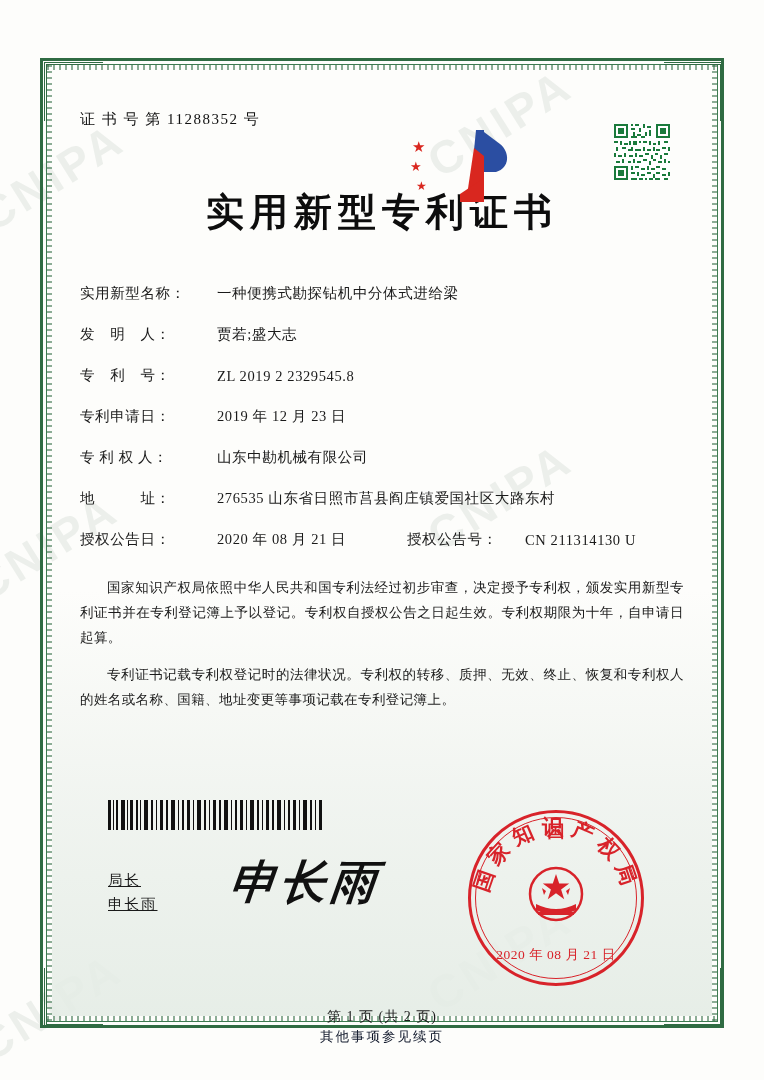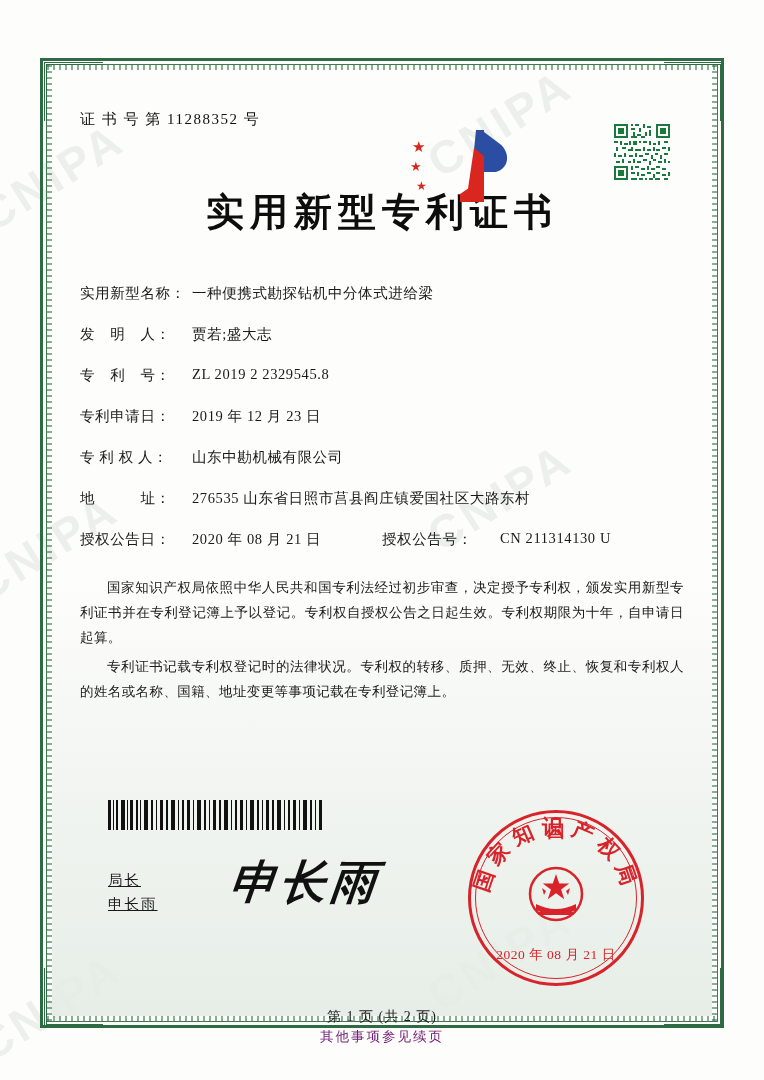--- a/index.html
+++ b/index.html
@@ -154,47 +154,48 @@
     letter-spacing: 6px;
     color: #0d0d0d;
     font-family: "DejaVu Serif", "Liberation Serif", serif;
   }
 
   .fields {
     margin-top: 46px;
   }
   .row {
     display: flex;
-    align-items: flex-start;
+    align-items: flex-end;
     margin-bottom: 22px;
     font-size: 14.5px;
     letter-spacing: 0.6px;
   }
   .row .lbl {
     width: 112px;
     flex: 0 0 112px;
     white-space: nowrap;
   }
   .row .val {
     flex: 1 1 auto;
+    margin-left: 25px;
   }
   .row.two .lbl { width: 112px; flex: 0 0 112px; }
   .row.two .val { flex: 0 0 190px; }
   .row.two .lbl2 { flex: 0 0 118px; white-space: nowrap; }
   .row.two .val2 { flex: 1 1 auto; }
 
   .para-block {
     margin-top: 26px;
     font-size: 13.5px;
     line-height: 25px;
     letter-spacing: 0.4px;
     text-align: justify;
   }
   .para-block p {
-    margin: 4px 0 2px 0;
+    margin: 12px 0 2px 0;
     text-indent: 2em;
   }
 
   
   #barcode {
     position: absolute;
     left: 28px;
     top: 690px;
     width: 218px;
     height: 30px;
@@ -299,21 +300,21 @@
   }
 
   #footer-note {
     position: absolute;
     left: 0;
     right: 0;
     top: 1028px;
     text-align: center;
     font-size: 13.5px;
     letter-spacing: 2px;
-    color: #701a75;
+    color: #0f172a;
   }
 </style>
 </head>
 <body>
 
 <div id="page">
 
   <div class="wm w1">CNIPA</div>
   <div class="wm w2">CNIPA</div>
   <div class="wm w3">CNIPA</div>

